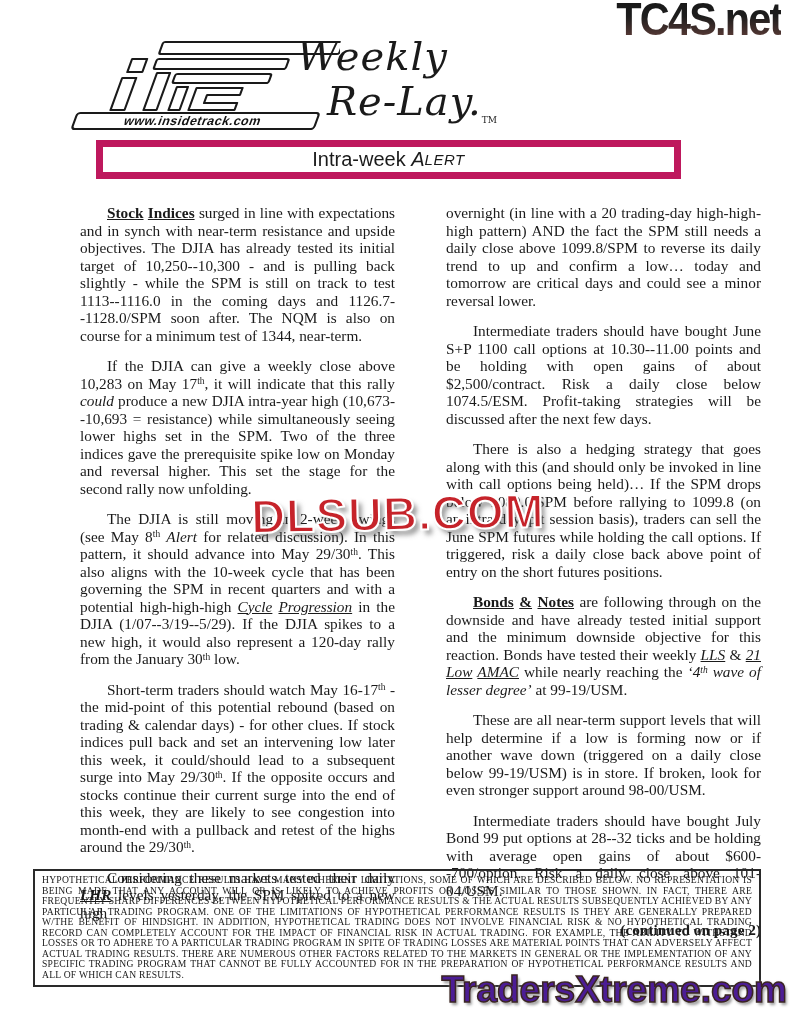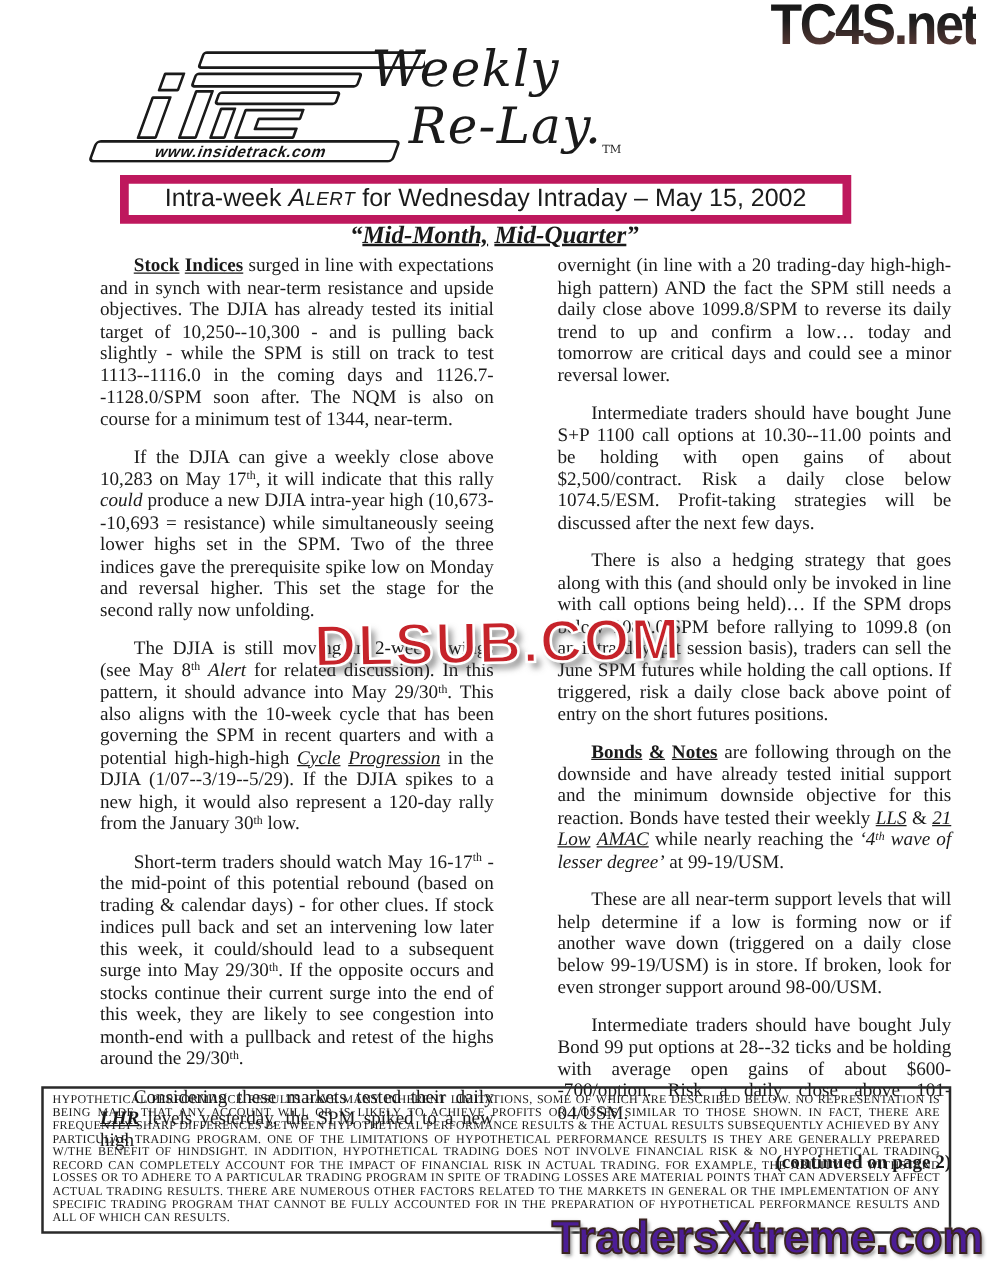--- a/index.html
+++ b/index.html
@@ -115,23 +115,22 @@
       <rect x="28" y="73" width="242" height="16" rx="3"></rect>
       <text x="78" y="85.5" font-size="12.5" font-weight="bold" letter-spacing="0.5" stroke="none" fill="#141414" font-family="Liberation Sans, sans-serif">www.insidetrack.com</text>
     </g>
   </svg>
 
   <div class="brand">
     <div class="line1">Weekly</div>
     <div class="line2"><span>Re-Lay.</span><span class="tm">TM</span></div>
   </div>
 
-  <div class="alert-box"><span>Intra-week </span><span class="i">A</span><span class="i sc">LERT</span><span> for Wednesday Intraday – May 15, 2002</span></div>
+  <div class="alert-box"><span>Intra-week </span><span class="i">A</span><span class="i sc">LERT</span></div>
 
-  <div class="doc-title"><span class="b i">“</span><span class="b i u">Mid-Month,</span><span class="b i"> </span><span class="b i u">Mid-Quarter</span><span class="b i">”</span></div>
 
   <div class="columns">
     <div class="col">
       <p><span class="b u">Stock</span><span class="b"> </span><span class="b u">Indices</span><span> surged in line with expectations and in synch with near-term resistance and upside objectives.  The DJIA has already tested its initial target of 10,250--10,300 - and is pulling back slightly - while the SPM is still on track to test 1113--1116.0 in the coming days and 1126.7--1128.0/SPM soon after.  The NQM is also on course for a minimum test of 1344, near-term.</span></p>
       <p><span>If the DJIA can give a weekly close above 10,283 on May 17</span><sup>th</sup><span>, it will indicate that this rally </span><span class="i">could</span><span> produce a new DJIA intra-year high (10,673--10,693 = resistance) while simultaneously seeing lower highs set in the SPM.  Two of the three indices gave the prerequisite spike low on Monday and reversal higher.  This set the stage for the second rally now unfolding.</span></p>
       <p><span>The DJIA is still moving in 2-week swings (see May 8</span><sup>th</sup><span> </span><span class="i">Alert</span><span> for related discussion).  In this pattern, it should advance into May 29/30</span><sup>th</sup><span>.  This also aligns with the 10-week cycle that has been governing the SPM in recent quarters and with a potential high-high-high </span><span class="i u">Cycle</span><span> </span><span class="i u">Progression</span><span> in the DJIA (1/07--3/19--5/29).  If the DJIA spikes to a new high, it would also represent a 120-day rally from the January 30</span><sup>th</sup><span> low.</span></p>
       <p><span>Short-term traders should watch May 16-17</span><sup>th</sup><span> - the mid-point of this potential rebound (based on trading &amp; calendar days) - for other clues.  If stock indices pull back and set an intervening low later this week, it could/should lead to a subsequent surge into May 29/30</span><sup>th</sup><span>.  If the opposite occurs and stocks continue their current surge into the end of this week, they are likely to see congestion into month-end with a pullback and retest of the highs around the 29/30</span><sup>th</sup><span>.</span></p>
       <p><span>Considering these markets tested their daily </span><span class="b i u">LHR</span><span> levels yesterday, the SPM spiked to a new high</span></p>
     </div>
     <div class="col">

